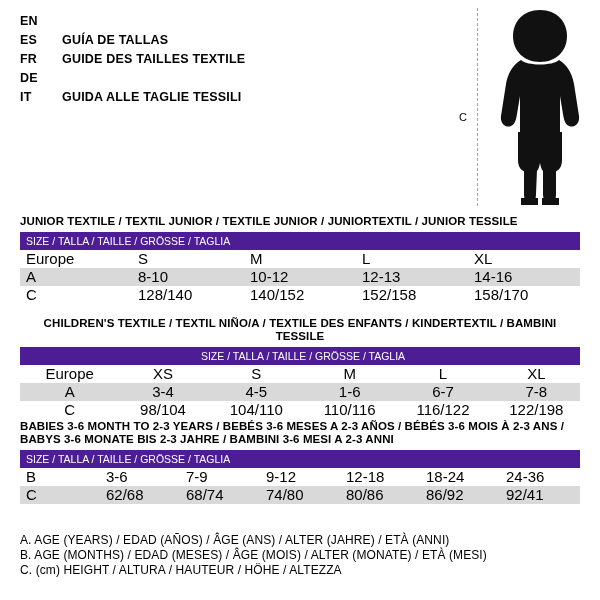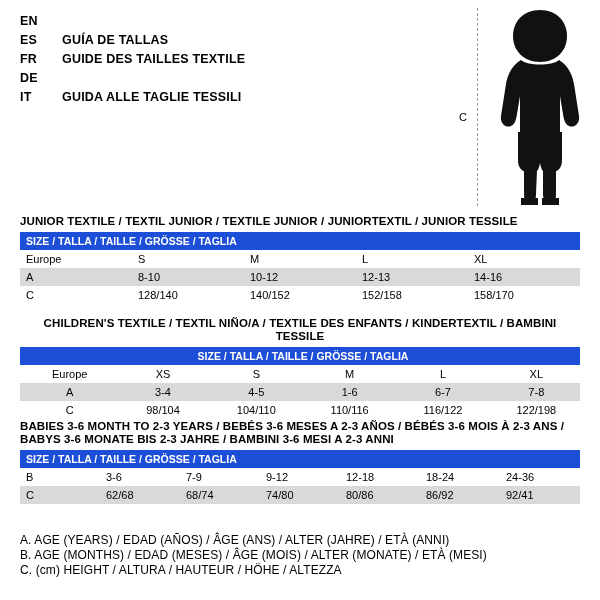--- a/index.html
+++ b/index.html
@@ -88,30 +88,30 @@
     letter-spacing: 0.1px;
     margin-bottom: 4px;
     line-height: 13px;
   }
   table.size-table {
     border-collapse: collapse;
     width: 560px;
     table-layout: fixed;
   }
   table.size-table td {
-    font-size: 11px;
+    font-size: 15px;
     padding: 3px 0 3px 6px;
     line-height: 12px;
     vertical-align: middle;
   }
   tr.head-row td {
-    background: #1d4ed8;
+    background: #4c1d95;
     color: #ffffff;
     font-size: 10.5px;
-    font-weight: bold;
+    font-weight: normal;
   }
   tr.shade-row td {
     background: #d9d9d9;
   }
   tr.plain-row td {
     background: #ffffff;
   }
   td.rowlabel {
     width: 88px;
   }

